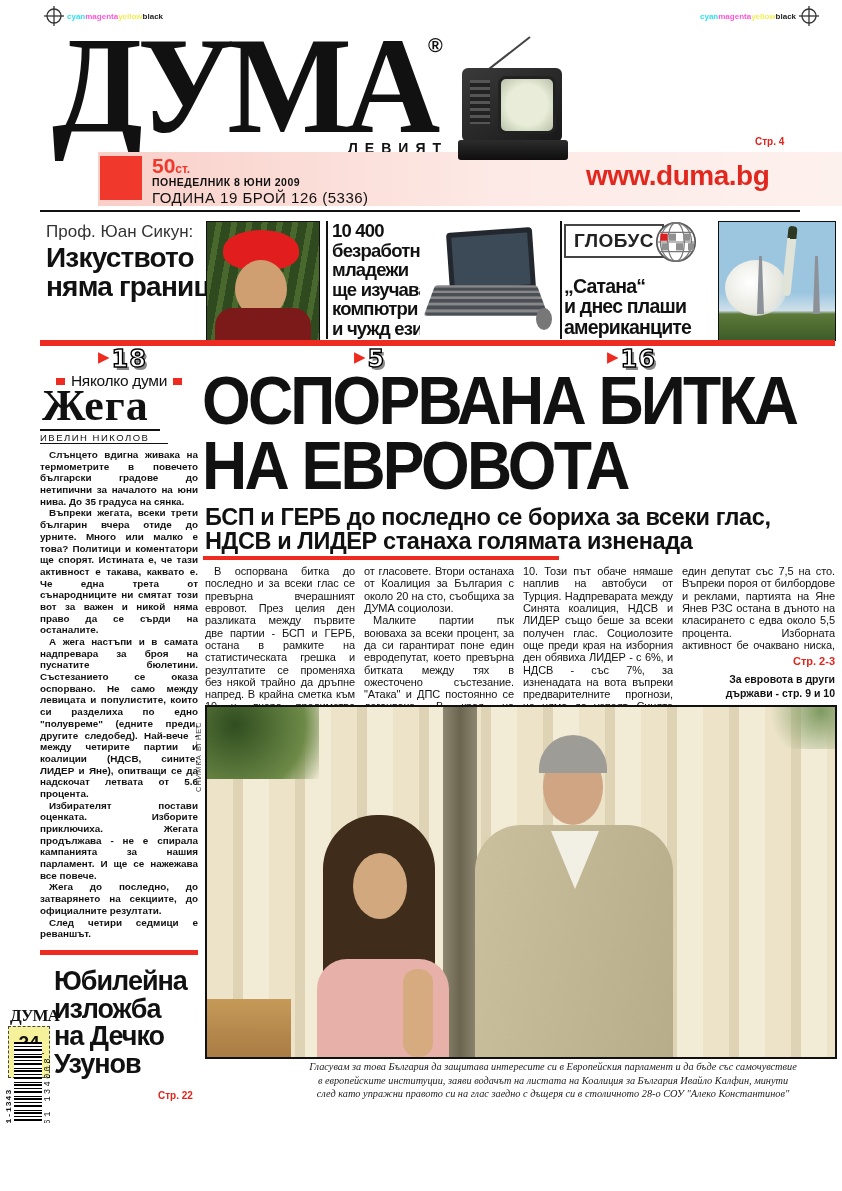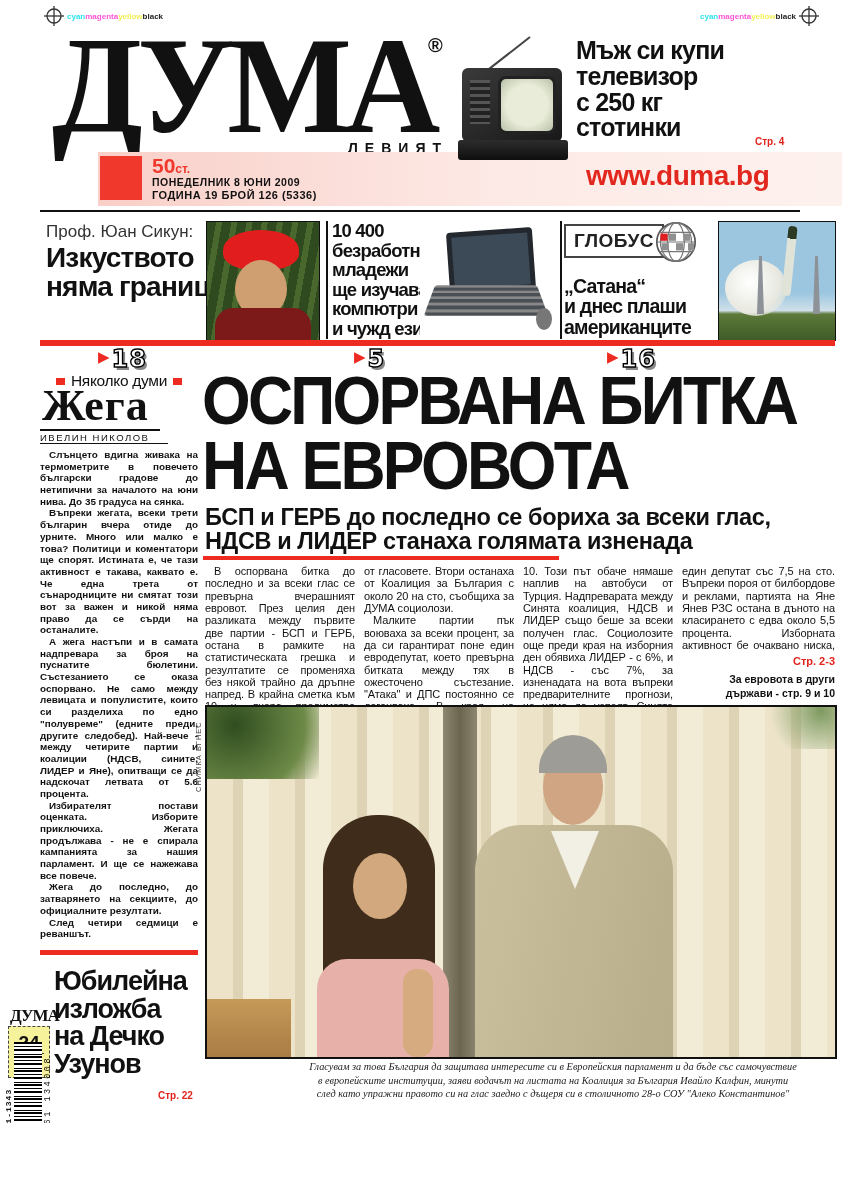--- a/index.html
+++ b/index.html
@@ -16,21 +16,21 @@
   .logo{left:52px;top:18px;font-family:"Liberation Serif",serif;font-weight:bold;
         font-size:132px;letter-spacing:-7px;line-height:1;transform:scaleY(1.04);transform-origin:left top;}
   .reg-r{left:428px;top:34px;font-size:20px;font-weight:bold;}
   .tagline{left:226px;top:140px;width:222px;text-align:right;font-size:14px;font-weight:bold;letter-spacing:7px;}
   .pinkband{left:98px;top:152px;width:744px;height:54px;
             background:linear-gradient(90deg,#f9cfc8,#fdeae6 55%,#fdf1ee);}
   .redsquare{left:100px;top:156px;width:42px;height:44px;background:#f0382c;}
   .price{left:152px;top:155px;color:#f0382c;font-weight:bold;font-size:21px;line-height:1;}
   .price small{font-size:12px;}
   .dateline{left:152px;top:176px;font-size:10.5px;font-weight:bold;letter-spacing:.5px;}
-  .issueline{left:152px;top:189px;font-size:11px;font-weight:bold;letter-spacing:.5px;}
+  .issueline{left:152px;top:189px;font-size:15px;font-weight:normal;letter-spacing:.5px;}
   .website{left:586px;top:160px;font-size:28px;font-weight:bold;color:#e2281e;letter-spacing:-.5px;}
 
   
   .topstory-title{left:576px;top:38px;width:240px;font-size:25px;font-weight:bold;line-height:1.03;
                   letter-spacing:-.8px;white-space:pre-line;}
   .pageref{color:#e0241c;font-weight:bold;font-size:10px;}
   .topstory-ref{left:755px;top:136px;}
 
   
   .tv{left:458px;top:40px;width:112px;height:125px;}
@@ -214,24 +214,20 @@
   <div class="abs issueline">ГОДИНА 19 БРОЙ 126 (5336)</div>
   <div class="abs website">www.duma.bg</div>
 
   <div class="abs tv">
     <div class="ant"></div>
     <div class="body"></div>
     <div class="knobs"></div>
     <div class="scr"></div>
     <div class="base"></div>
   </div>
-  <div class="abs topstory-title">Мъж си купи
-телевизор
-с 250 кг
-стотинки</div>
   <div class="abs pageref topstory-ref">Стр. 4</div>
 
   <div class="abs topline"></div>
 
   <div class="abs kicker">Проф. Юан Сикун:</div>
   <div class="abs teaser-title t1">Изкуството
 няма граници</div>
   <div class="abs photo-frame portrait">
     <div class="beret"></div>
     <div class="face"></div>

